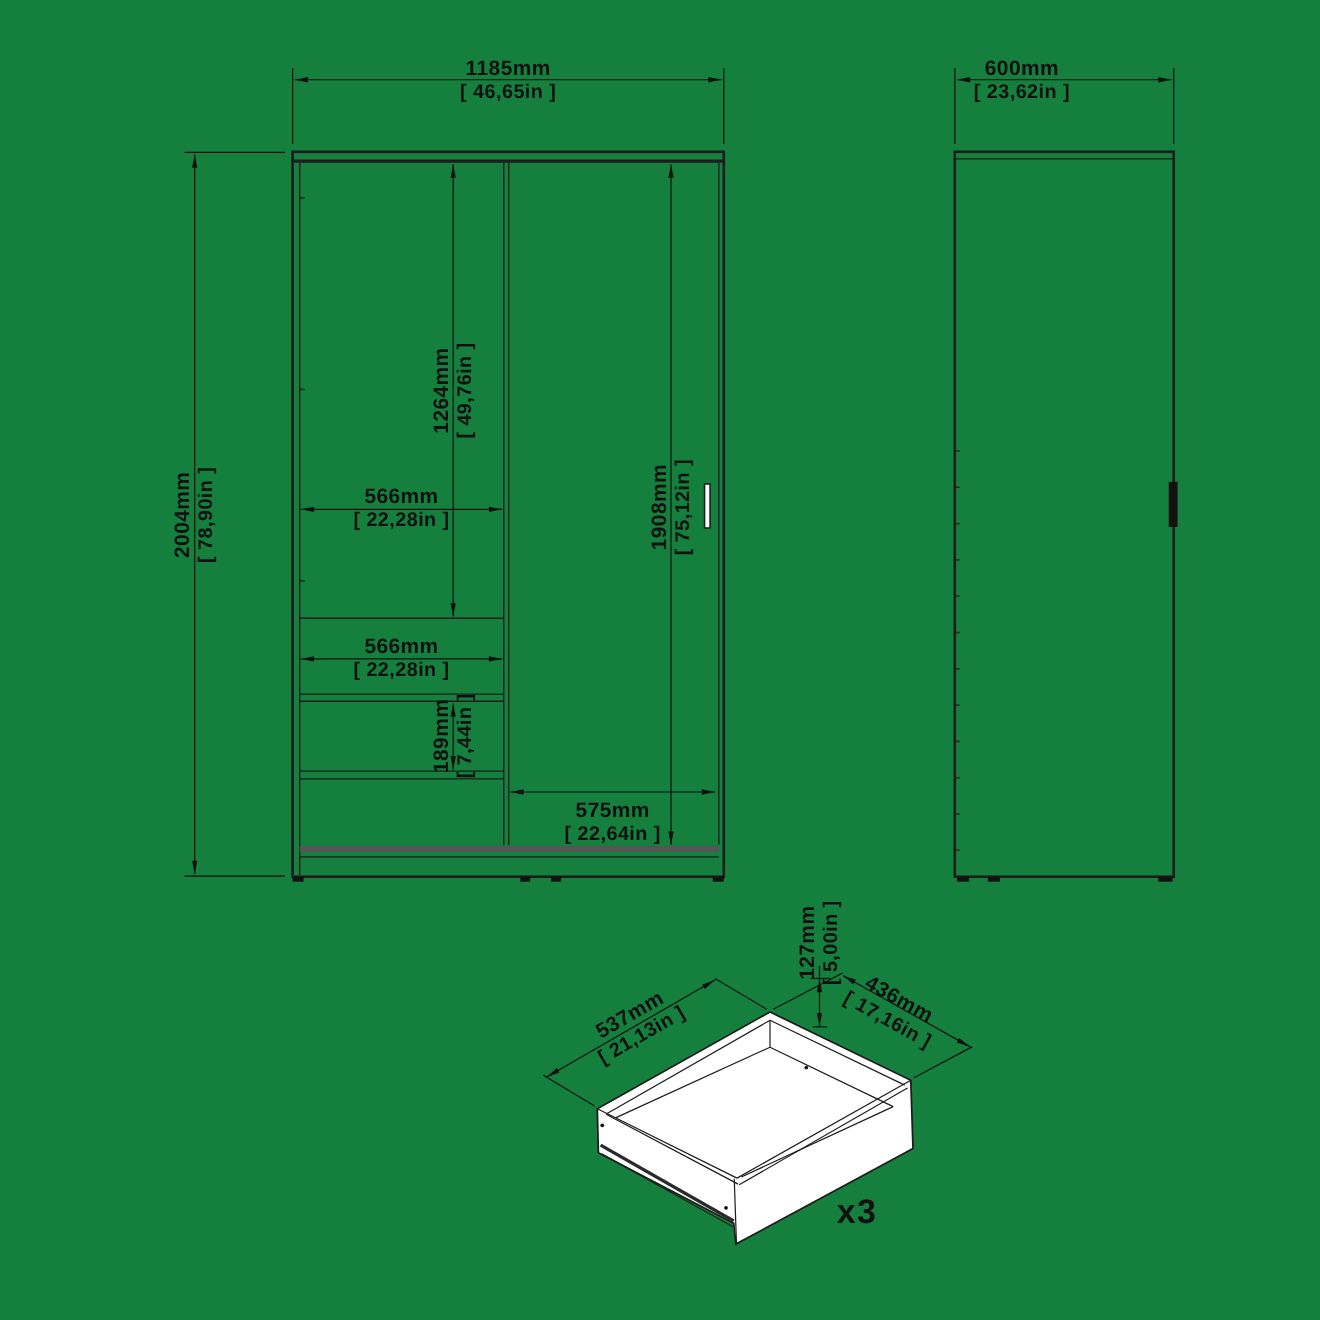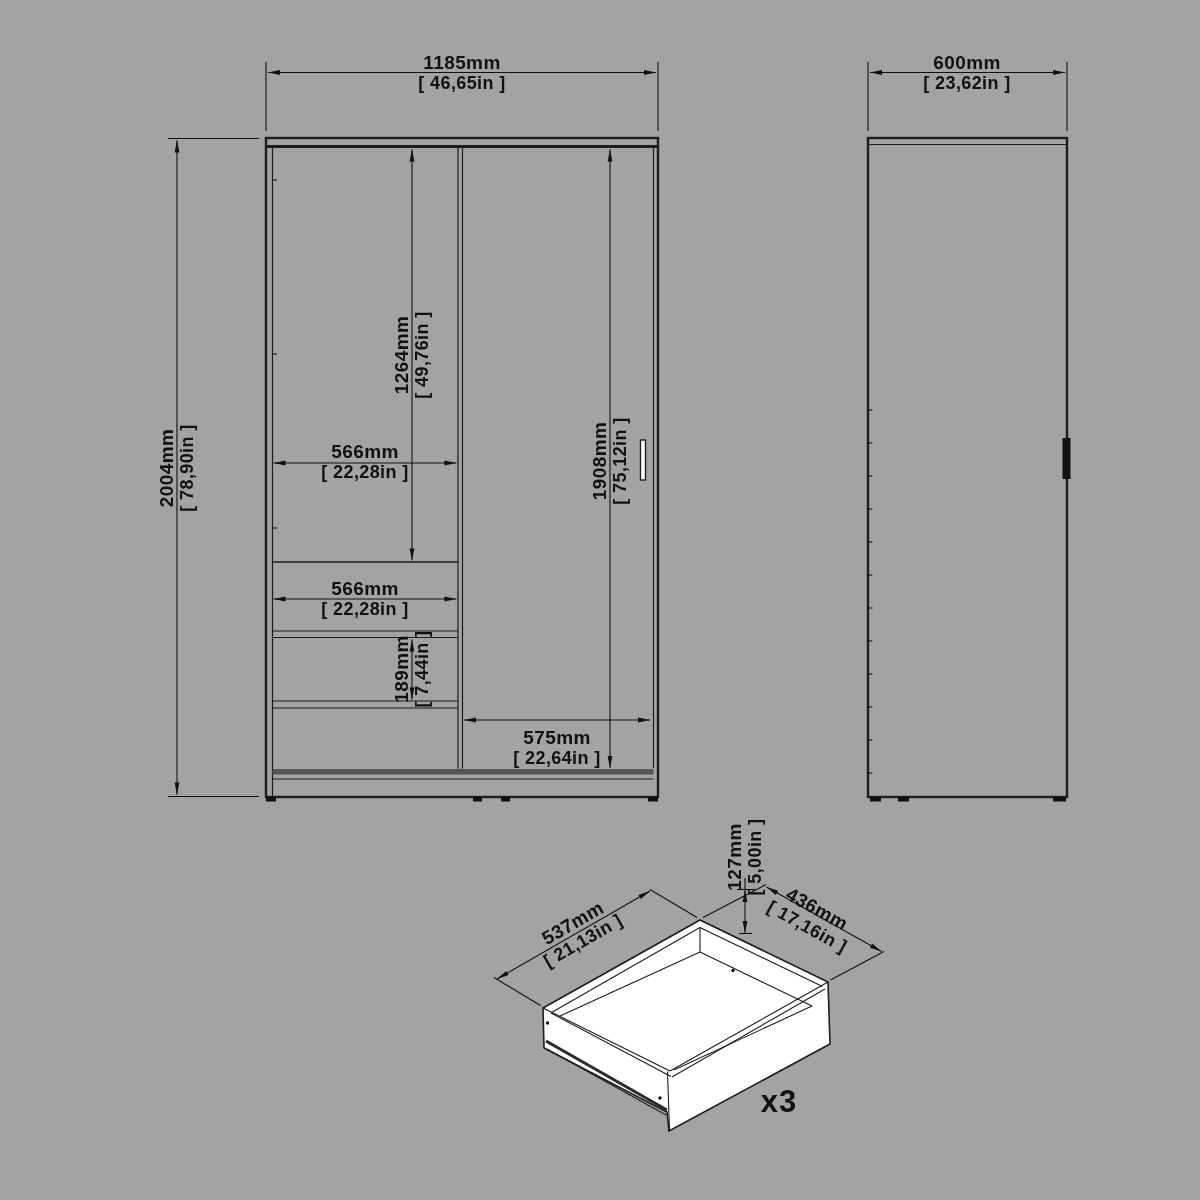--- a/index.html
+++ b/index.html
@@ -1,16 +1,16 @@
 <!DOCTYPE html>
 <html><head>
 <meta charset="utf-8">
 <style>
   html,body{margin:0;padding:0;background:#ffffff;}
-  #canvas{position:relative;width:1200px;height:1200px;background:#a3a3a3;overflow:hidden;
+  #canvas{position:relative;width:1200px;height:1200px;background:#15803d;overflow:hidden;
           font-family:"Liberation Sans",sans-serif;}
   #linework{position:absolute;left:0;top:0;}
   .dim-label{position:absolute;display:flex;flex-direction:column;align-items:center;
              transform:translate(-50%,-50%);
              font:bold 19px/21px "Liberation Sans",sans-serif;color:#111;
              white-space:nowrap;letter-spacing:.4px;text-align:center;}
   .dim-label .in-row{font-size:18px;}
   .rot-n90{transform:translate(-50%,-50%) rotate(-90deg);}
   .rot-n30{transform:translate(-50%,-50%) rotate(-30deg);}
   .rot-p29{transform:translate(-50%,-50%) rotate(29deg);}
@@ -180,21 +180,21 @@
   <div class="dim-label rot-n90" style="left:610px;top:461px">
     <span>1908mm</span>
     <span class="in-row">[ 75,12in ]</span>
   </div>
 
   <div class="dim-label" style="left:557px;top:748px">
     <span>575mm</span>
     <span class="in-row">[ 22,64in ]</span>
   </div>
 
-  <div class="dim-label" style="left:967px;top:73px">
+  <div class="dim-label" style="left:929px;top:73px">
     <span>600mm</span>
     <span class="in-row">[ 23,62in ]</span>
   </div>
 
   <div class="dim-label rot-n30" style="left:578px;top:932px">
     <span>537mm</span>
     <span class="in-row">[ 21,13in ]</span>
   </div>
 
   <div class="dim-label rot-p29" style="left:812px;top:918px">

